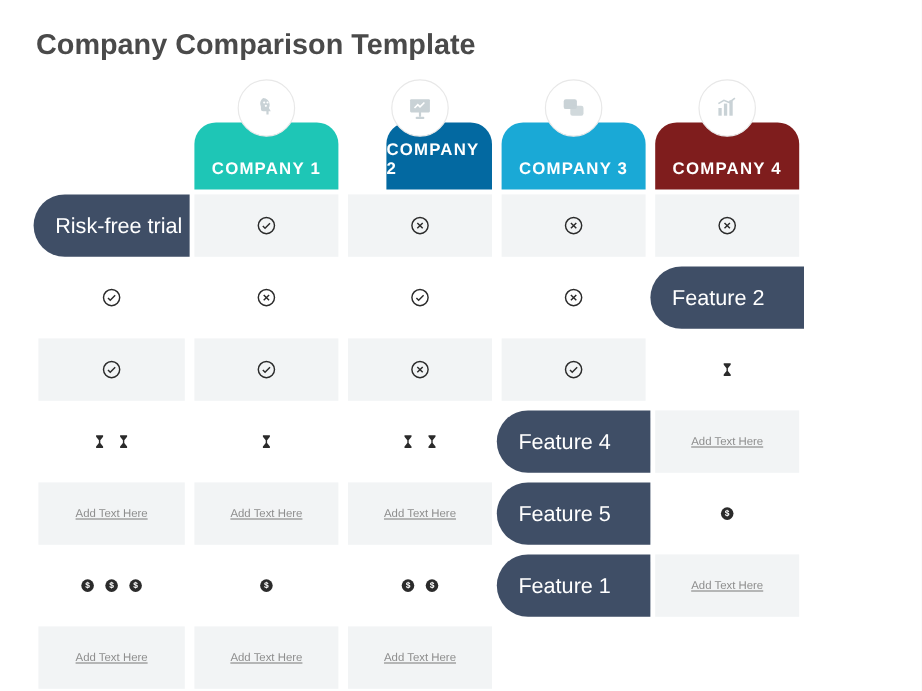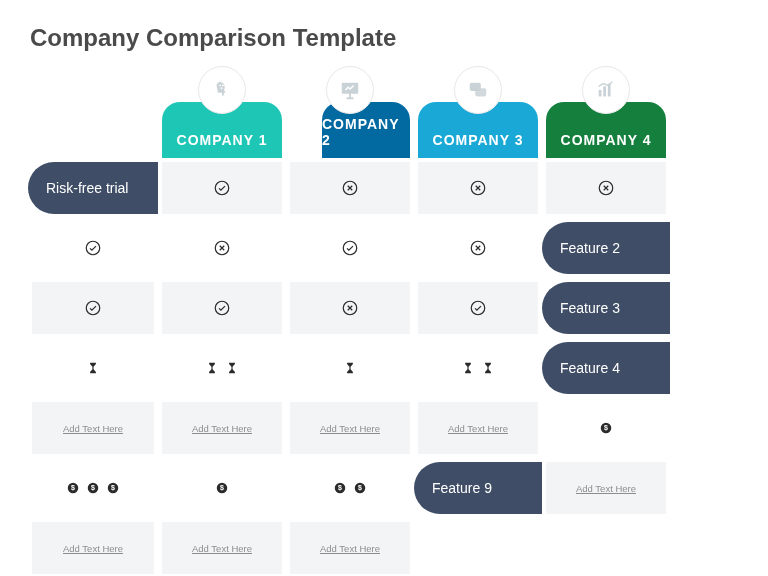--- a/index.html
+++ b/index.html
@@ -62,21 +62,21 @@
     border: 1px solid #e8e8e8;
     display: flex; align-items: center; justify-content: center;
   }
   .head-icon-circle svg { width: 22px; height: 22px; }
   
   .row-label {
     height: 52px;
     margin: 4px 0;
     background: #3f4e66;
     color: #ffffff;
-    font-size: 14px;
+    font-size: 18px;
     display: flex;
     align-items: center;
     padding-left: 18px;
     border-top-left-radius: 26px;
     border-bottom-left-radius: 26px;
   }
   
   .cell {
     height: 52px;
     margin: 4px 4px;
@@ -128,21 +128,21 @@
           <span>COMPANY 3</span>
         </div>
         <div class="head-icon-circle">
           <svg viewBox="0 0 24 24" fill="#c9d2d6">
             <rect x="3" y="4" width="12" height="9" rx="2"></rect>
             <rect x="9" y="10" width="12" height="9" rx="2" fill="#c9d2d6" opacity="0.85"></rect>
           </svg>
         </div>
       </div>
       <div class="col-head">
-        <div class="head-tab" style="background: #15803d;">
+        <div class="head-tab" style="background: #7f1d1d;">
           <span>COMPANY 4</span>
         </div>
         <div class="head-icon-circle">
           <svg viewBox="0 0 24 24" fill="#c9d2d6">
             <rect x="4" y="12" width="3" height="7"></rect>
             <rect x="9" y="8" width="3" height="11"></rect>
             <rect x="14" y="5" width="3" height="14"></rect>
             <path d="M4 8l5-3 5 2 5-4" stroke="#c9d2d6" stroke-width="1.5" fill="none"></path>
           </svg>
         </div>
@@ -242,23 +242,20 @@
         </span>
       </div>
       <div class="cell alt">
         <span class="ico">
           <svg viewBox="0 0 24 24" fill="none" stroke="#2b2b2b" stroke-width="1.6">
             <circle cx="12" cy="12" r="9"></circle>
             <path d="M8 12.5l2.5 2.5L16 9.5"></path>
           </svg>
         </span>
       </div>
-      <div class="row-label">
-        <span>Feature 3</span>
-      </div>
       <div class="cell plain">
         <span class="ico small">
           <svg viewBox="0 0 24 24" fill="#2b2b2b">
             <path d="M7 3h10v2l-4 5v4l4 5v2H7v-2l4-5v-4L7 5V3z"></path>
           </svg>
         </span>
       </div>
       <div class="cell plain">
         <span class="ico small">
           <svg viewBox="0 0 24 24" fill="#2b2b2b">
@@ -298,72 +295,75 @@
       </div>
       <div class="cell alt">
         <span class="placeholder">Add Text Here</span>
       </div>
       <div class="cell alt">
         <span class="placeholder">Add Text Here</span>
       </div>
       <div class="cell alt">
         <span class="placeholder">Add Text Here</span>
       </div>
-      <div class="cell plain">
-        <span class="ico small">
-          <svg viewBox="0 0 24 24">
-            <circle cx="12" cy="12" r="9" fill="#2b2b2b"></circle>
-            <text x="12" y="16" text-anchor="middle" font-size="12" font-weight="700" fill="#fff">$</text>
-          </svg>
-        </span>
-      </div>
-      <div class="cell plain">
-        <span class="ico small">
-          <svg viewBox="0 0 24 24">
-            <circle cx="12" cy="12" r="9" fill="#2b2b2b"></circle>
-            <text x="12" y="16" text-anchor="middle" font-size="12" font-weight="700" fill="#fff">$</text>
-          </svg>
-        </span>
-        <span class="ico small">
-          <svg viewBox="0 0 24 24">
-            <circle cx="12" cy="12" r="9" fill="#2b2b2b"></circle>
-            <text x="12" y="16" text-anchor="middle" font-size="12" font-weight="700" fill="#fff">$</text>
-          </svg>
-        </span>
-        <span class="ico small">
-          <svg viewBox="0 0 24 24">
-            <circle cx="12" cy="12" r="9" fill="#2b2b2b"></circle>
-            <text x="12" y="16" text-anchor="middle" font-size="12" font-weight="700" fill="#fff">$</text>
-          </svg>
-        </span>
-      </div>
-      <div class="cell plain">
-        <span class="ico small">
-          <svg viewBox="0 0 24 24">
-            <circle cx="12" cy="12" r="9" fill="#2b2b2b"></circle>
-            <text x="12" y="16" text-anchor="middle" font-size="12" font-weight="700" fill="#fff">$</text>
-          </svg>
-        </span>
-      </div>
-      <div class="cell plain">
-        <span class="ico small">
-          <svg viewBox="0 0 24 24">
-            <circle cx="12" cy="12" r="9" fill="#2b2b2b"></circle>
-            <text x="12" y="16" text-anchor="middle" font-size="12" font-weight="700" fill="#fff">$</text>
-          </svg>
-        </span>
-        <span class="ico small">
-          <svg viewBox="0 0 24 24">
-            <circle cx="12" cy="12" r="9" fill="#2b2b2b"></circle>
-            <text x="12" y="16" text-anchor="middle" font-size="12" font-weight="700" fill="#fff">$</text>
-          </svg>
-        </span>
-      </div>
-      <div class="row-label">
-        <span>Feature 9</span>
+      <div class="row-label">
+        <span>Feature 5</span>
+      </div>
+      <div class="cell plain">
+        <span class="ico small">
+          <svg viewBox="0 0 24 24">
+            <circle cx="12" cy="12" r="9" fill="#2b2b2b"></circle>
+            <text x="12" y="16" text-anchor="middle" font-size="12" font-weight="700" fill="#fff">$</text>
+          </svg>
+        </span>
+      </div>
+      <div class="cell plain">
+        <span class="ico small">
+          <svg viewBox="0 0 24 24">
+            <circle cx="12" cy="12" r="9" fill="#2b2b2b"></circle>
+            <text x="12" y="16" text-anchor="middle" font-size="12" font-weight="700" fill="#fff">$</text>
+          </svg>
+        </span>
+        <span class="ico small">
+          <svg viewBox="0 0 24 24">
+            <circle cx="12" cy="12" r="9" fill="#2b2b2b"></circle>
+            <text x="12" y="16" text-anchor="middle" font-size="12" font-weight="700" fill="#fff">$</text>
+          </svg>
+        </span>
+        <span class="ico small">
+          <svg viewBox="0 0 24 24">
+            <circle cx="12" cy="12" r="9" fill="#2b2b2b"></circle>
+            <text x="12" y="16" text-anchor="middle" font-size="12" font-weight="700" fill="#fff">$</text>
+          </svg>
+        </span>
+      </div>
+      <div class="cell plain">
+        <span class="ico small">
+          <svg viewBox="0 0 24 24">
+            <circle cx="12" cy="12" r="9" fill="#2b2b2b"></circle>
+            <text x="12" y="16" text-anchor="middle" font-size="12" font-weight="700" fill="#fff">$</text>
+          </svg>
+        </span>
+      </div>
+      <div class="cell plain">
+        <span class="ico small">
+          <svg viewBox="0 0 24 24">
+            <circle cx="12" cy="12" r="9" fill="#2b2b2b"></circle>
+            <text x="12" y="16" text-anchor="middle" font-size="12" font-weight="700" fill="#fff">$</text>
+          </svg>
+        </span>
+        <span class="ico small">
+          <svg viewBox="0 0 24 24">
+            <circle cx="12" cy="12" r="9" fill="#2b2b2b"></circle>
+            <text x="12" y="16" text-anchor="middle" font-size="12" font-weight="700" fill="#fff">$</text>
+          </svg>
+        </span>
+      </div>
+      <div class="row-label">
+        <span>Feature 1</span>
       </div>
       <div class="cell alt">
         <span class="placeholder">Add Text Here</span>
       </div>
       <div class="cell alt">
         <span class="placeholder">Add Text Here</span>
       </div>
       <div class="cell alt">
         <span class="placeholder">Add Text Here</span>
       </div>

